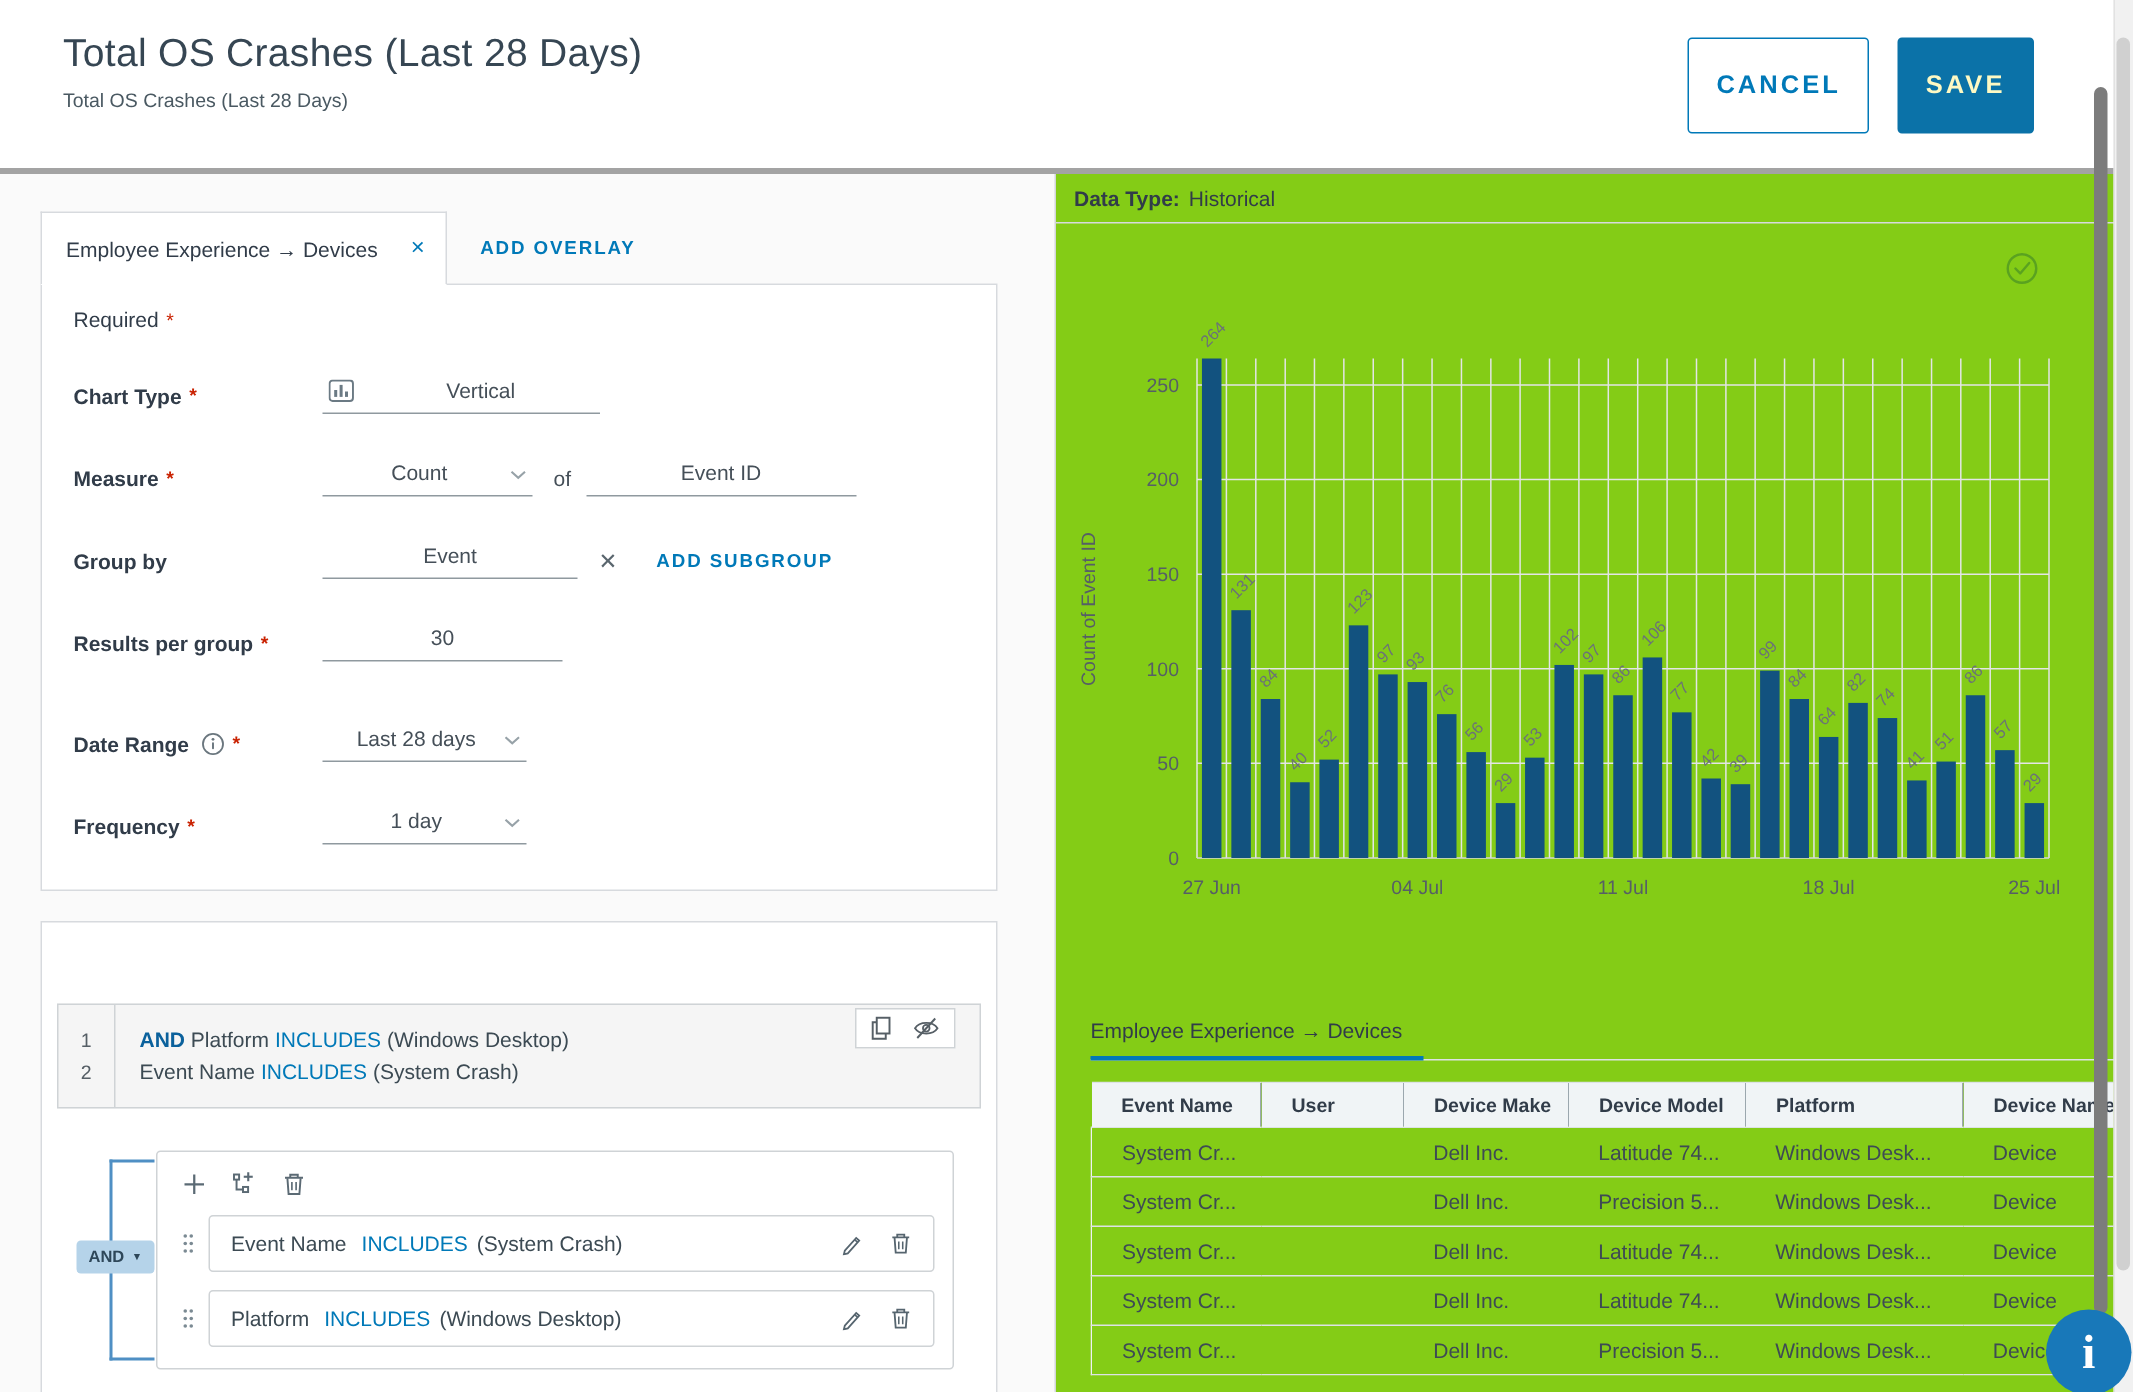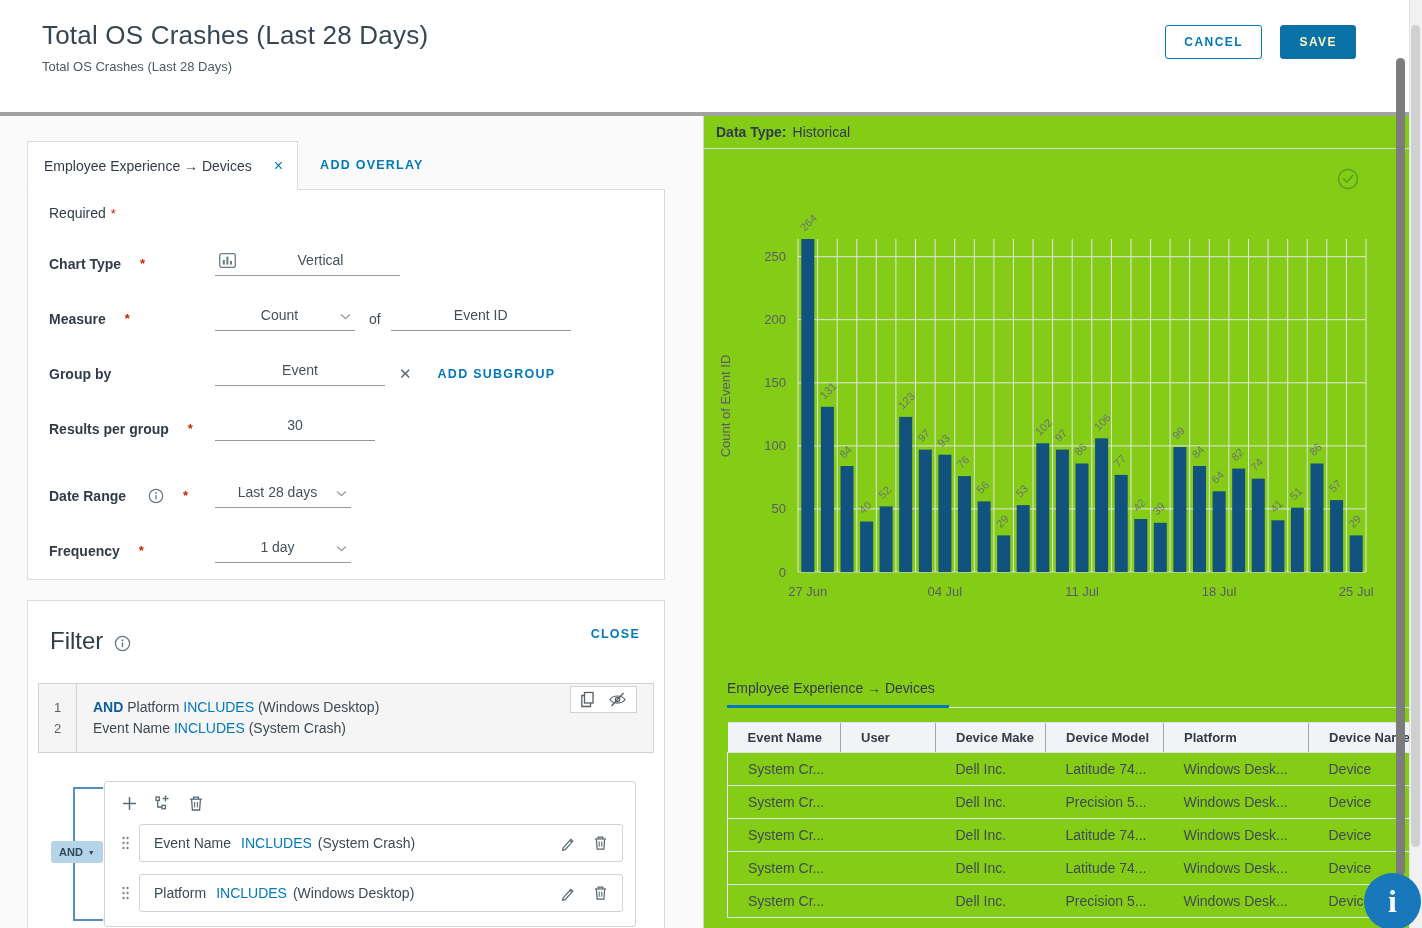--- a/index.html
+++ b/index.html
@@ -5,44 +5,44 @@
   * { box-sizing: border-box; margin: 0; padding: 0; }
   html,body { background:#fff; }
   body { font-family:"Liberation Sans", sans-serif; color:#313c49; }
   .page { position:relative; width:1422px; height:928px; overflow:hidden; background:#fff; }
 
   
   .hdr { height:116px; padding:20px 42px 0 42px; display:flex; justify-content:space-between; border-bottom:4px solid #a3a3a3; background:#fff; }
   .hdr h1 { font-size:26px; font-weight:400; color:#364653; letter-spacing:.2px; }
   .hdr .subtitle { font-size:13px; color:#4a5962; margin-top:8px; }
   .hdr-actions { padding-top:5px; padding-right:24px; white-space:nowrap; }
-  .btn { font-family:inherit; font-size:12px; font-weight:700; letter-spacing:.12em; border-radius:3px; padding:9px 18px; cursor:pointer; }
+  .btn { font-family:inherit; font-size:17px; font-weight:700; letter-spacing:.12em; border-radius:3px; padding:21px 18px; cursor:pointer; }
   .btn-outline { background:#fff; border:1px solid #0079b8; color:#0079b8; margin-right:14px; }
   .btn-solid { background:#0b72a8; border:1px solid #0b72a8; color:#fef9c3; }
 
   
   .split { display:flex; height:828px; }
   .left-panel { width:704px; background:#fafafa; border-right:1px solid #d2d6d9; padding-bottom:20px; overflow:hidden; }
   .right-panel { position:relative; flex:1; background:#84cc16; overflow:hidden; }
 
   
   .tab-row { display:flex; align-items:stretch; margin:25px 0 0 27px; height:48px; }
   .editor-tab { position:relative; z-index:2; background:#fff; border:1px solid #d7dade; border-bottom:1px solid #fff; margin-bottom:-1px;
     display:flex; align-items:center; padding:0 14px 0 16px; font-size:14px; color:#313c49; cursor:pointer; }
   .tab-close { color:#0079b8; font-size:16px; margin-left:22px; cursor:pointer; line-height:1; }
   .link-btn { background:none; border:none; color:#0079b8; font-family:inherit; font-size:12.5px; font-weight:700; letter-spacing:.1em; margin-left:22px; cursor:pointer; }
 
   
   .card { background:#fff; border:1px solid #d7dade; width:638px; margin-left:27px; }
-  .form-card { padding:15px 21px 16px 21px; }
+  .form-card { padding:15px 21px 30px 21px; }
   .required-line { font-size:14px; color:#313c49; }
   .req { color:#c92100; margin-left:5px; font-size:13px; }
   .form-row { display:flex; align-items:center; margin-top:30px; }
   .form-row.gap-lg { margin-top:42px; }
-  .f-label { width:166px; font-size:14px; font-weight:700; color:#313c49; display:flex; align-items:center; flex-shrink:0;gap:14px; }
+  .f-label { width:166px; font-size:14px; font-weight:700; color:#313c49; display:flex; align-items:center; flex-shrink:0; }
   .f-control { display:flex; align-items:center; }
   .ufield { border-bottom:1px solid #8f999f; padding:1px 4px 7px 4px; font-size:14px; color:#454f58; display:flex; align-items:center;text-align:center; }
   .ufield .val { flex:1; }
   .chev { margin-left:auto; flex-shrink:0; }
   .w-chart { width:185px; }
   .w-count { width:140px; }
   .w-event { width:180px; }
   .w-search { width:170px; }
   .w-results { width:160px; }
   .w-date { width:136px; }
@@ -237,33 +237,20 @@
               <span class="val">1 day</span>
               <span class="chev"><svg width="11" height="7" viewBox="0 0 11 7">
                     <polyline points="1,1.5 5.5,5.5 10,1.5" fill="none" stroke="#97a2a8" stroke-width="1.4"></polyline>
                   </svg></span>
             </div>
           </div>
         </div>
       </div>
 
       <div class="card filter-card">
-        <div class="filter-head">
-          <div class="filter-title">
-            <span>Filter</span>
-            <span class="info-i">
-                <svg width="17" height="17" viewBox="0 0 16 16">
-                  <circle cx="8" cy="8" r="6.7" fill="none" stroke="currentColor" stroke-width="1.2"></circle>
-                  <circle cx="8" cy="4.9" r="0.95" fill="currentColor"></circle>
-                  <rect x="7.35" y="6.9" width="1.3" height="4.6" rx="0.6" fill="currentColor"></rect>
-                </svg>
-              </span>
-          </div>
-          <button class="link-btn" style="margin-left:0;">CLOSE</button>
-        </div>
 
         <div class="sum-box">
           <div class="sum-gutter">
               <div class="sum-num">1</div>
               <div class="sum-num">2</div>
             </div>
           <div class="sum-body">
               <div class="sum-line"><span class="op-and">AND</span> <span class="f-field">Platform</span> <span class="f-op">INCLUDES</span> <span class="f-val">(Windows Desktop)</span></div>
               <div class="sum-line"><span class="f-field">Event Name</span> <span class="f-op">INCLUDES</span> <span class="f-val">(System Crash)</span></div>
             </div>

